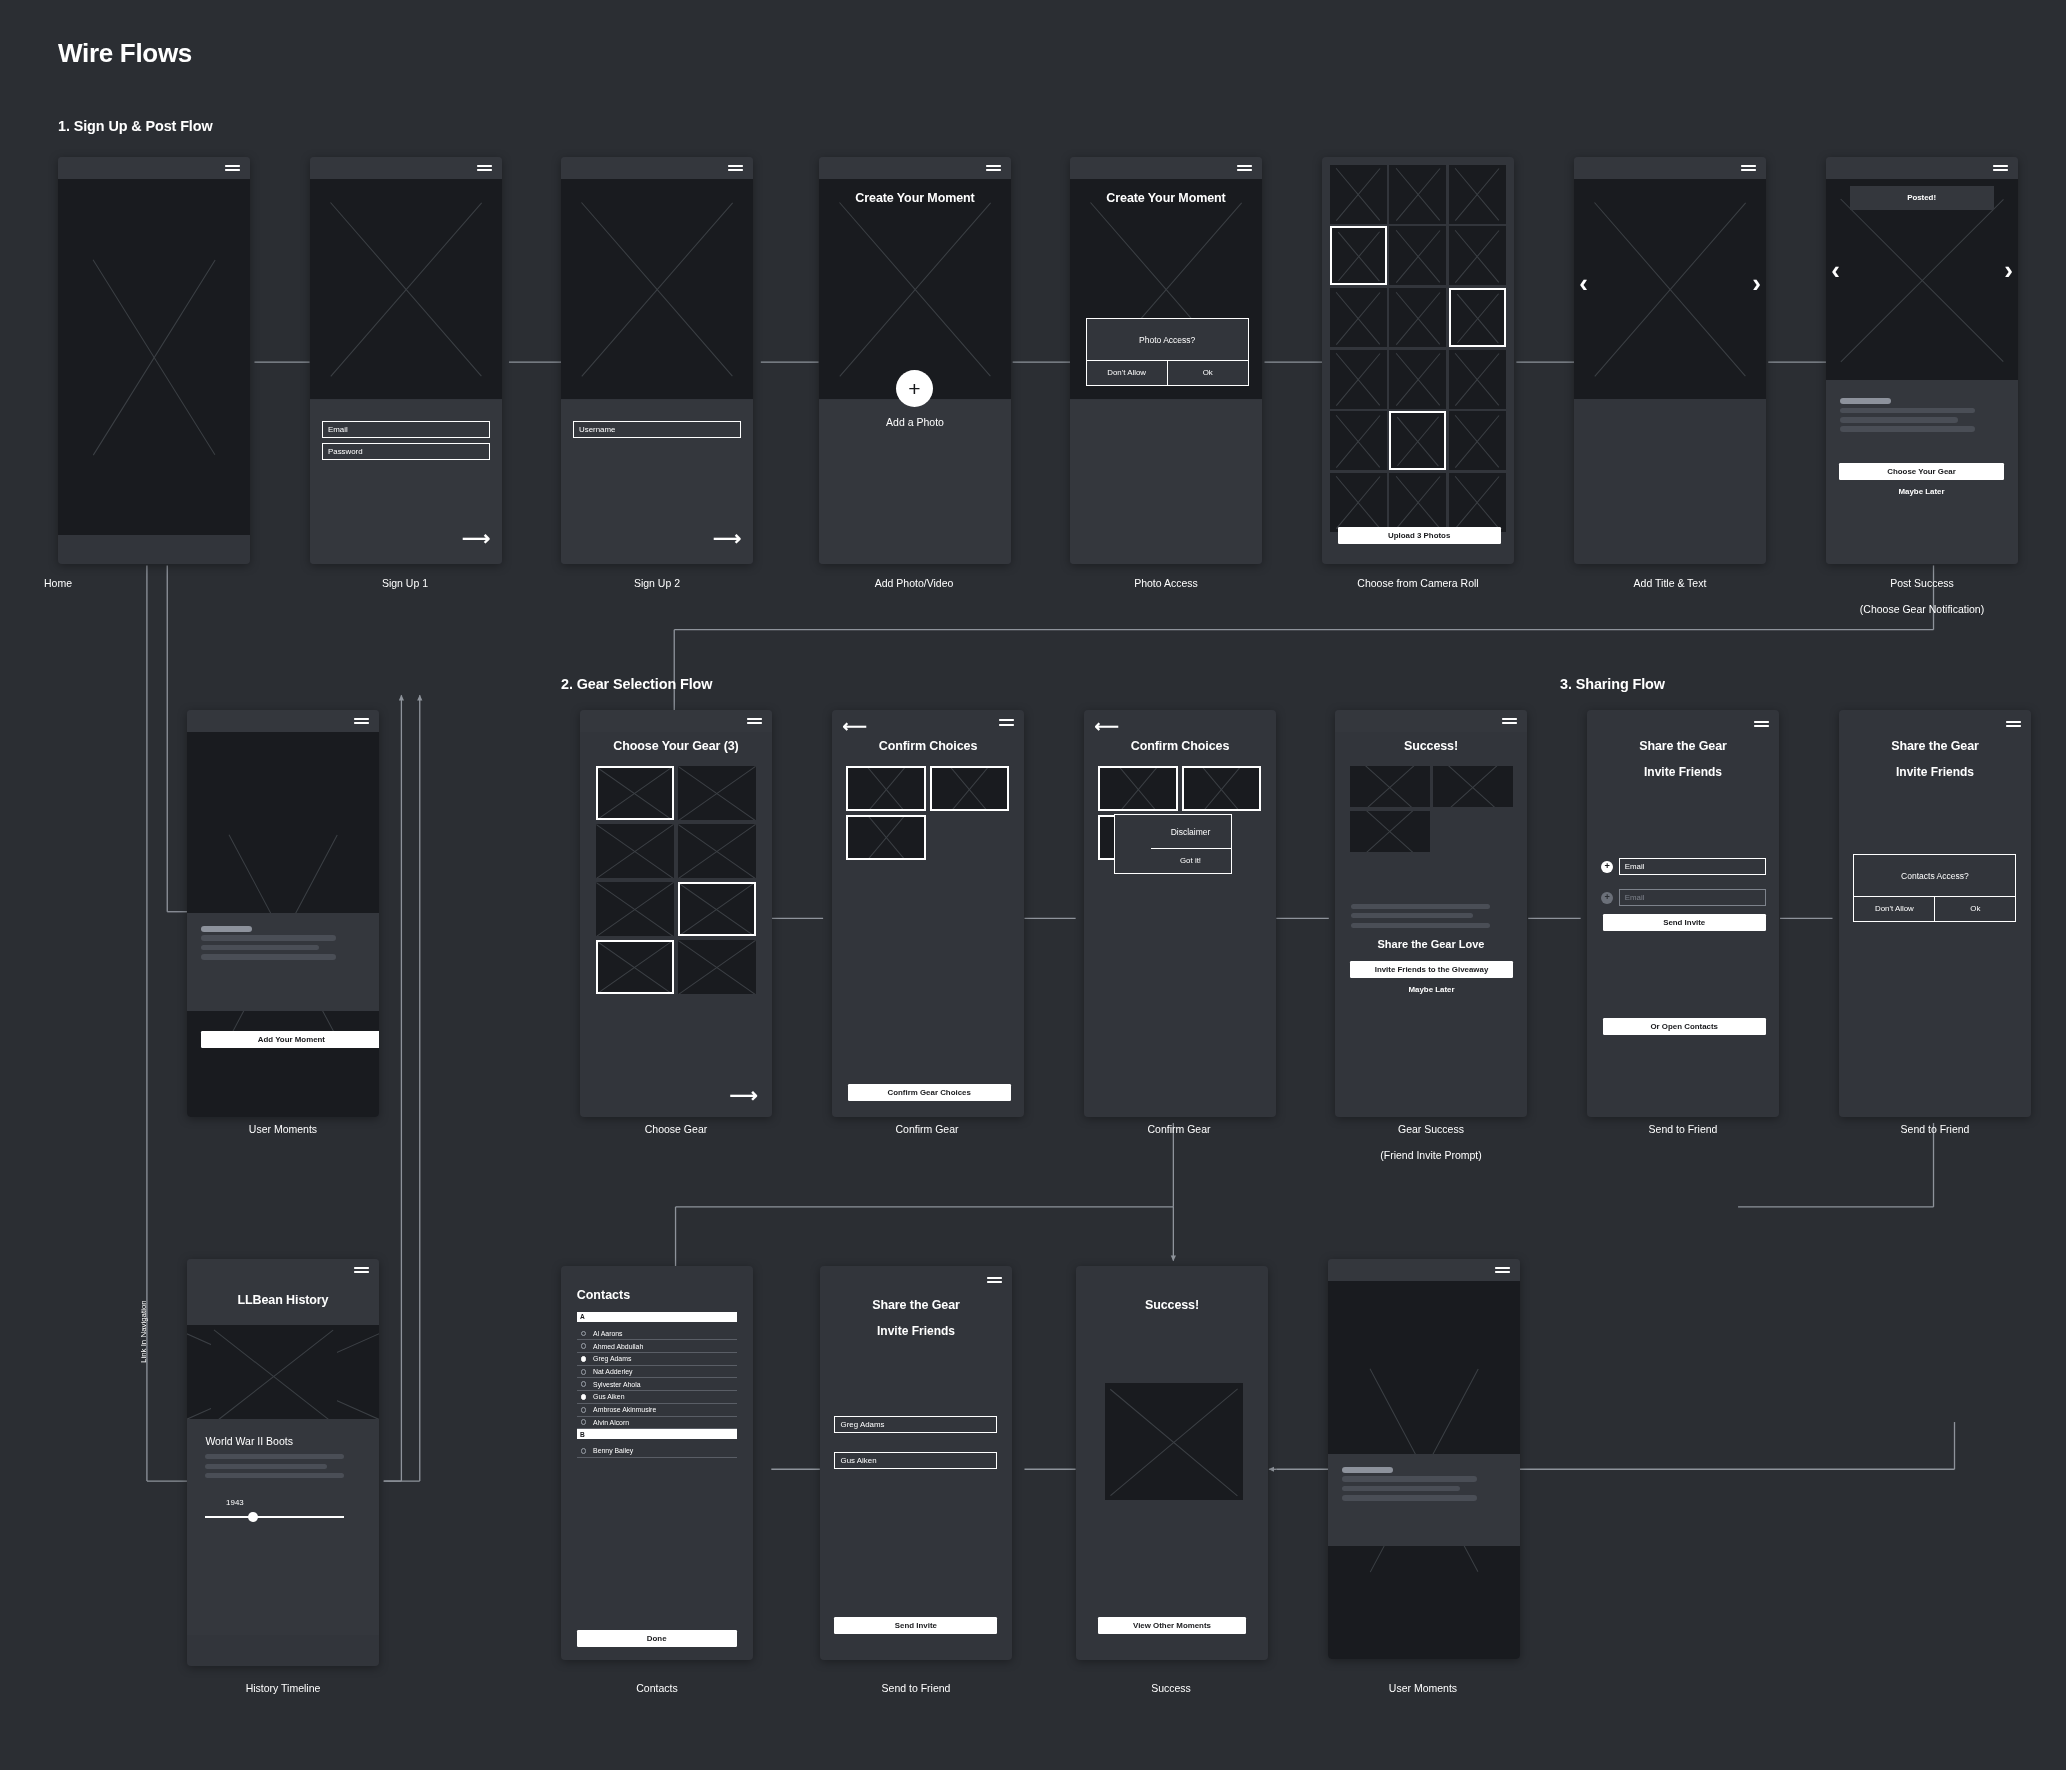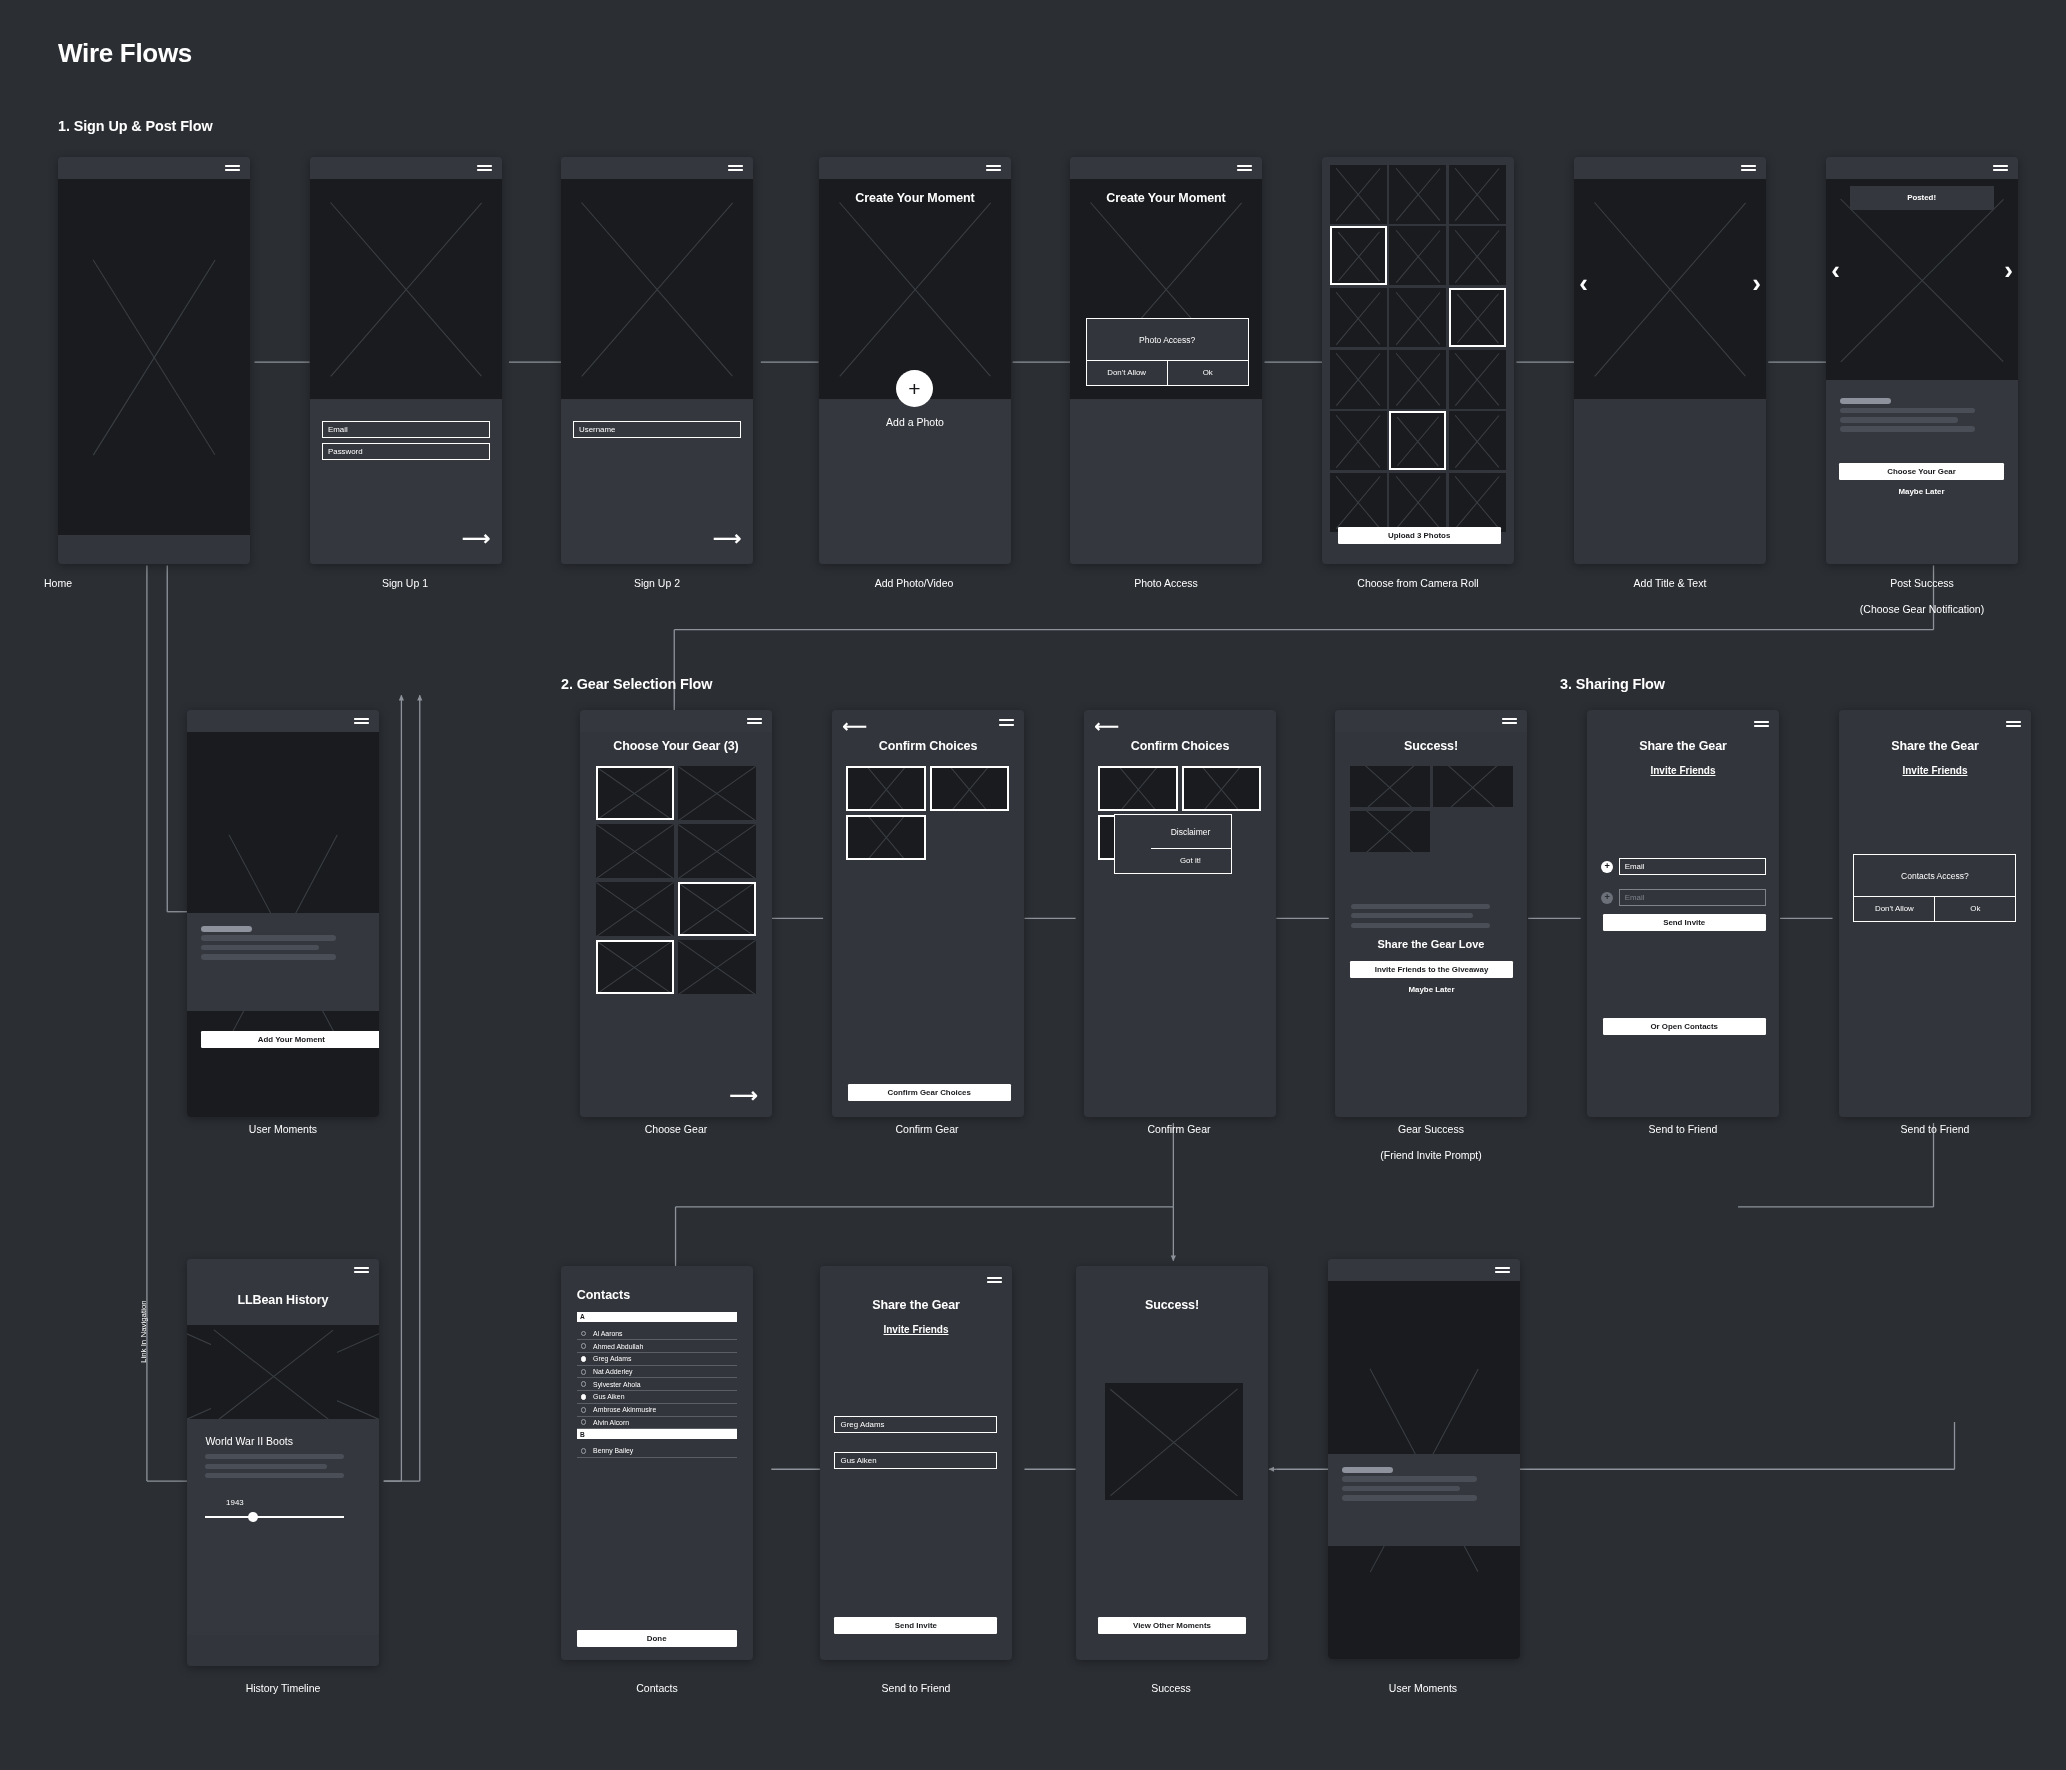--- a/index.html
+++ b/index.html
@@ -85,21 +85,21 @@
     font-size: 7.9px; display: flex; align-items: center; padding-left: 5.2px;
   }
   .field.dim { border-color: #7d828b; color: #7d828b; }
 
   .screen-title {
     position: absolute; width: 100%; text-align: center; color: #ffffff;
     font-size: 12.5px; font-weight: bold; letter-spacing: -0.1px;
   }
   .screen-sub {
     position: absolute; width: 100%; text-align: center; color: #ffffff;
-    font-size: 10px; font-weight: bold; text-decoration: underline;
+    font-size: 12px; font-weight: bold;
   }
 
   .caption {
     position: absolute; text-align: center; color: #ffffff;
     font-size: 10.5px; width: 236px; line-height: 1.32;
   }
 
   
   .dialog {
     position: absolute; border: 0.7px solid #ffffff; background: #32353b;

